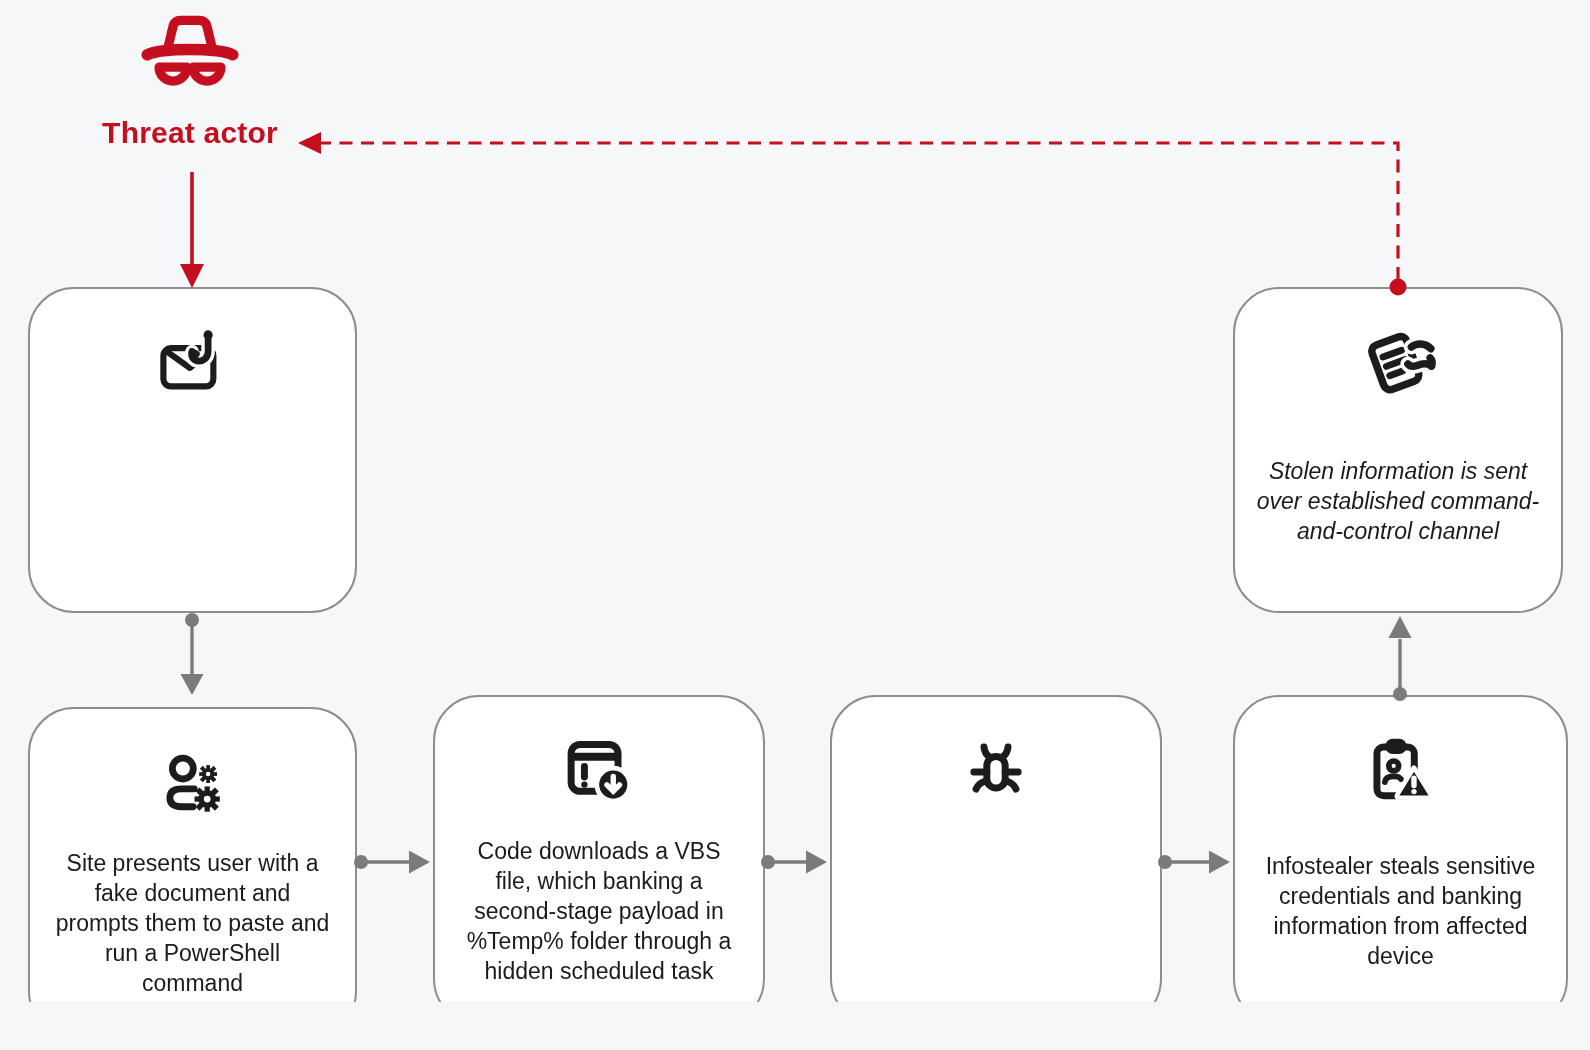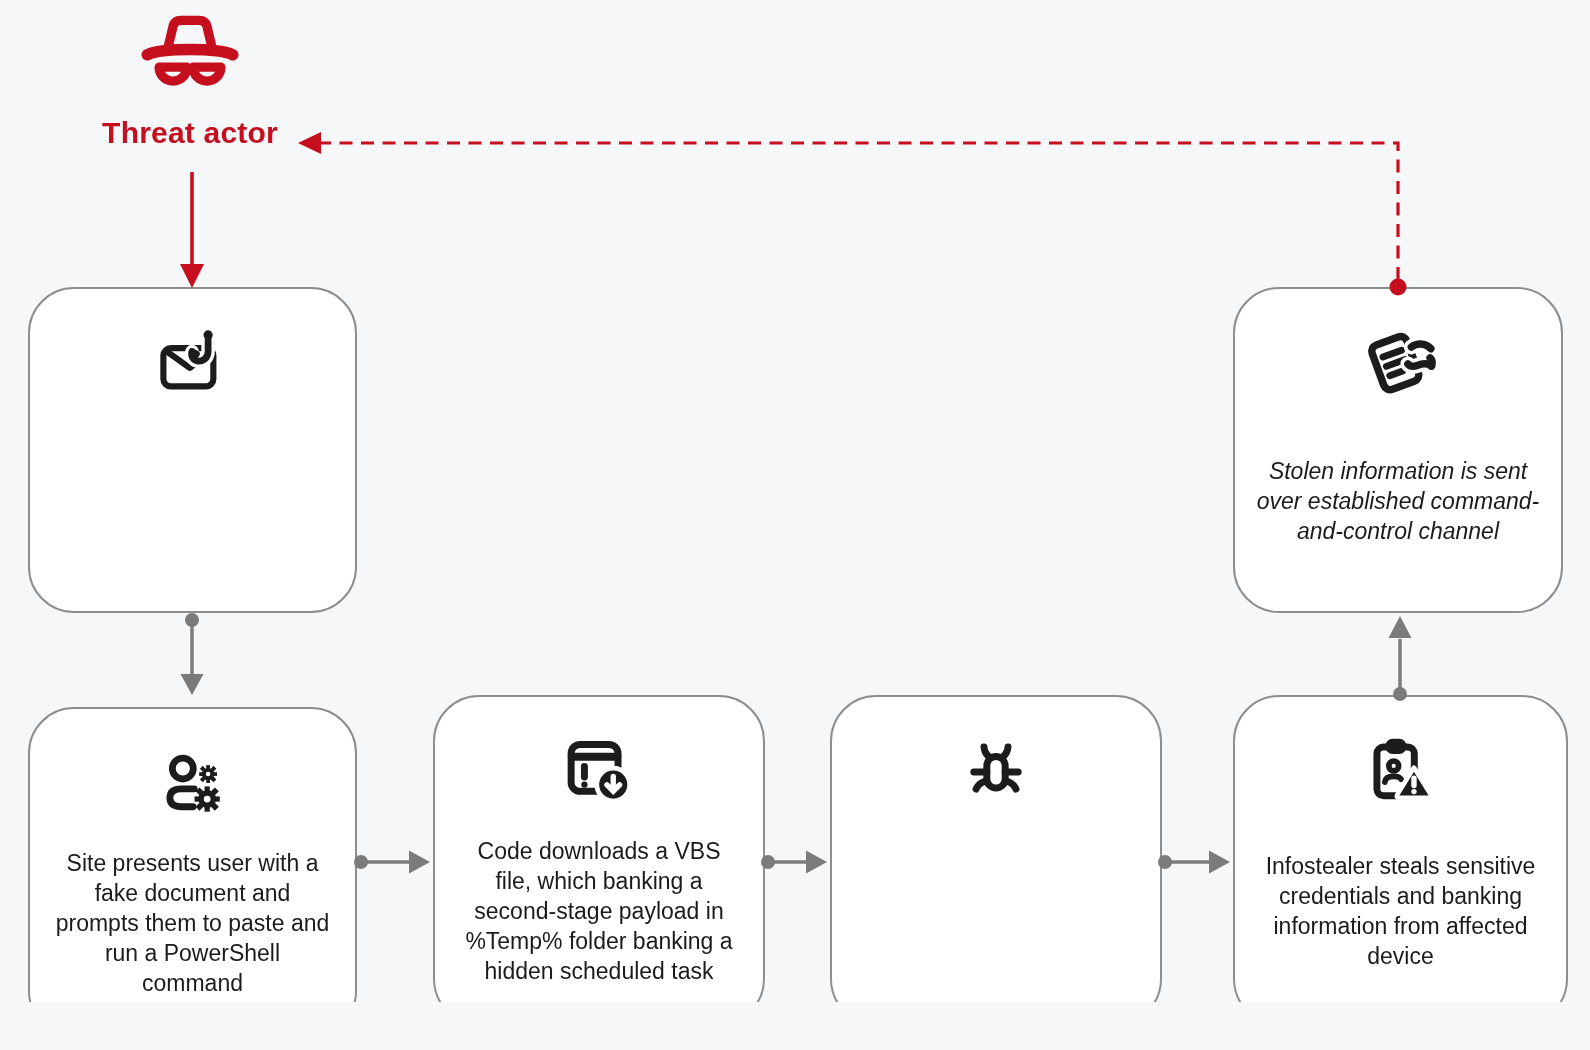--- a/index.html
+++ b/index.html
@@ -147,21 +147,21 @@
       <svg width="76" height="76" viewBox="0 0 24 24">
         <rect class="s sw22" x="3.2" y="3.6" width="14.8" height="14.8" rx="2.8"></rect>
         <path class="s sw25" d="M3.4,7.5 H17.8"></path>
         <path class="s sw22" d="M7.4,10.6 V13.9"></path>
         <circle class="f" cx="7.4" cy="16.3" r="1.0"></circle>
         <circle cx="16.5" cy="16.3" r="5.2" fill="var(--icon-black)" stroke="#fff" stroke-width="1.5"></circle>
         <path class="wline" d="M16.5,13.7 V18.2 M14.5,16.4 L16.5,18.4 L18.5,16.4"></path>
       </svg>
     </div>
     <div class="text">
-      <p style="max-width:284px;"><span>Code downloads a VBS file, which banking a second-stage payload in </span><span class="it">%Temp%</span><span> folder banking a hidden scheduled task</span></p>
+      <p style="max-width:284px;"><span>Code downloads a VBS file, which banking a second-stage payload in </span><span class="it">%Temp%</span><span> folder through a hidden scheduled task</span></p>
     </div>
   </div>
 
   <div class="box" style="left:830px;top:695px;width:332px;height:330px;">
     <div class="iconwrap">
       <svg width="76" height="76" viewBox="0 0 24 24">
         <rect class="s sw22" x="9.1" y="7.4" width="5.8" height="10" rx="2.9"></rect>
         <path class="s sw22" d="M10.0,7.6 Q8.4,6.6 8.2,4.4"></path>
         <path class="s sw22" d="M14.0,7.6 Q15.6,6.6 15.8,4.4"></path>
         <path class="s sw22" d="M9.1,12.3 H5.0"></path>

